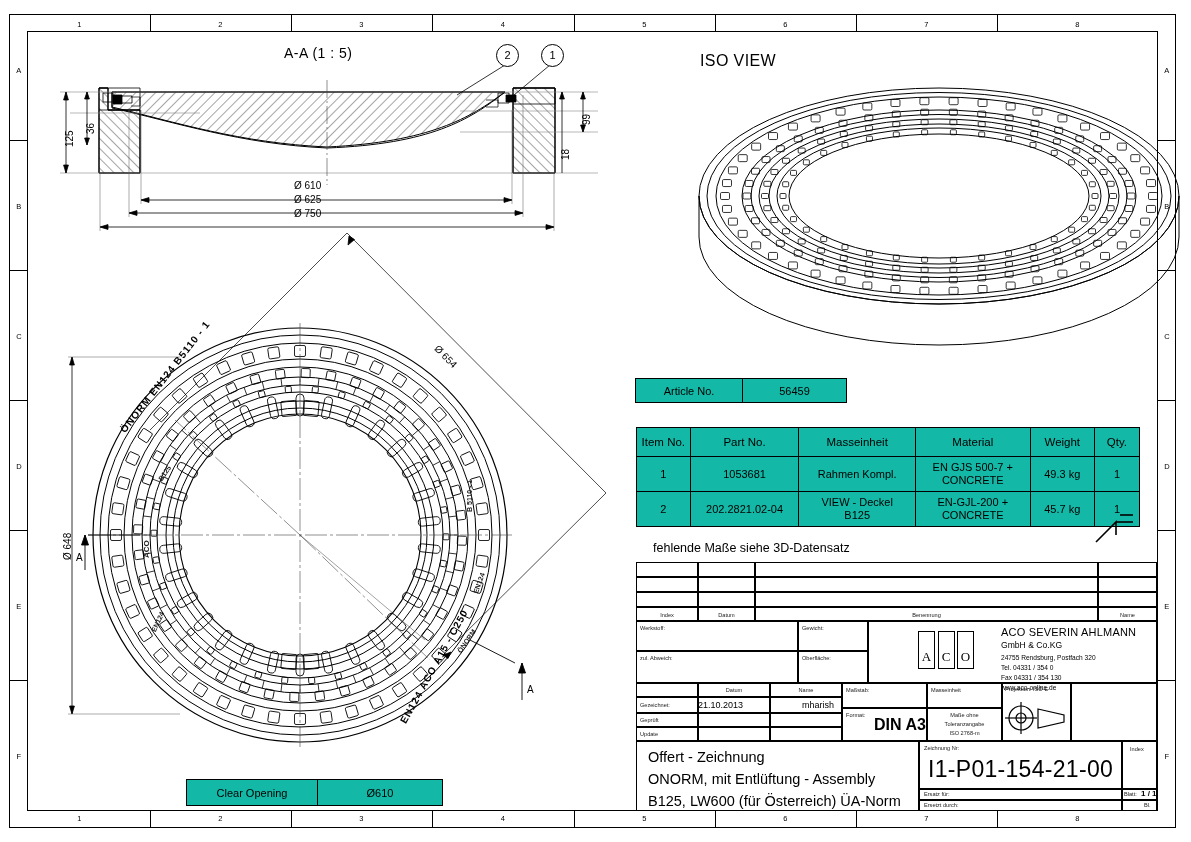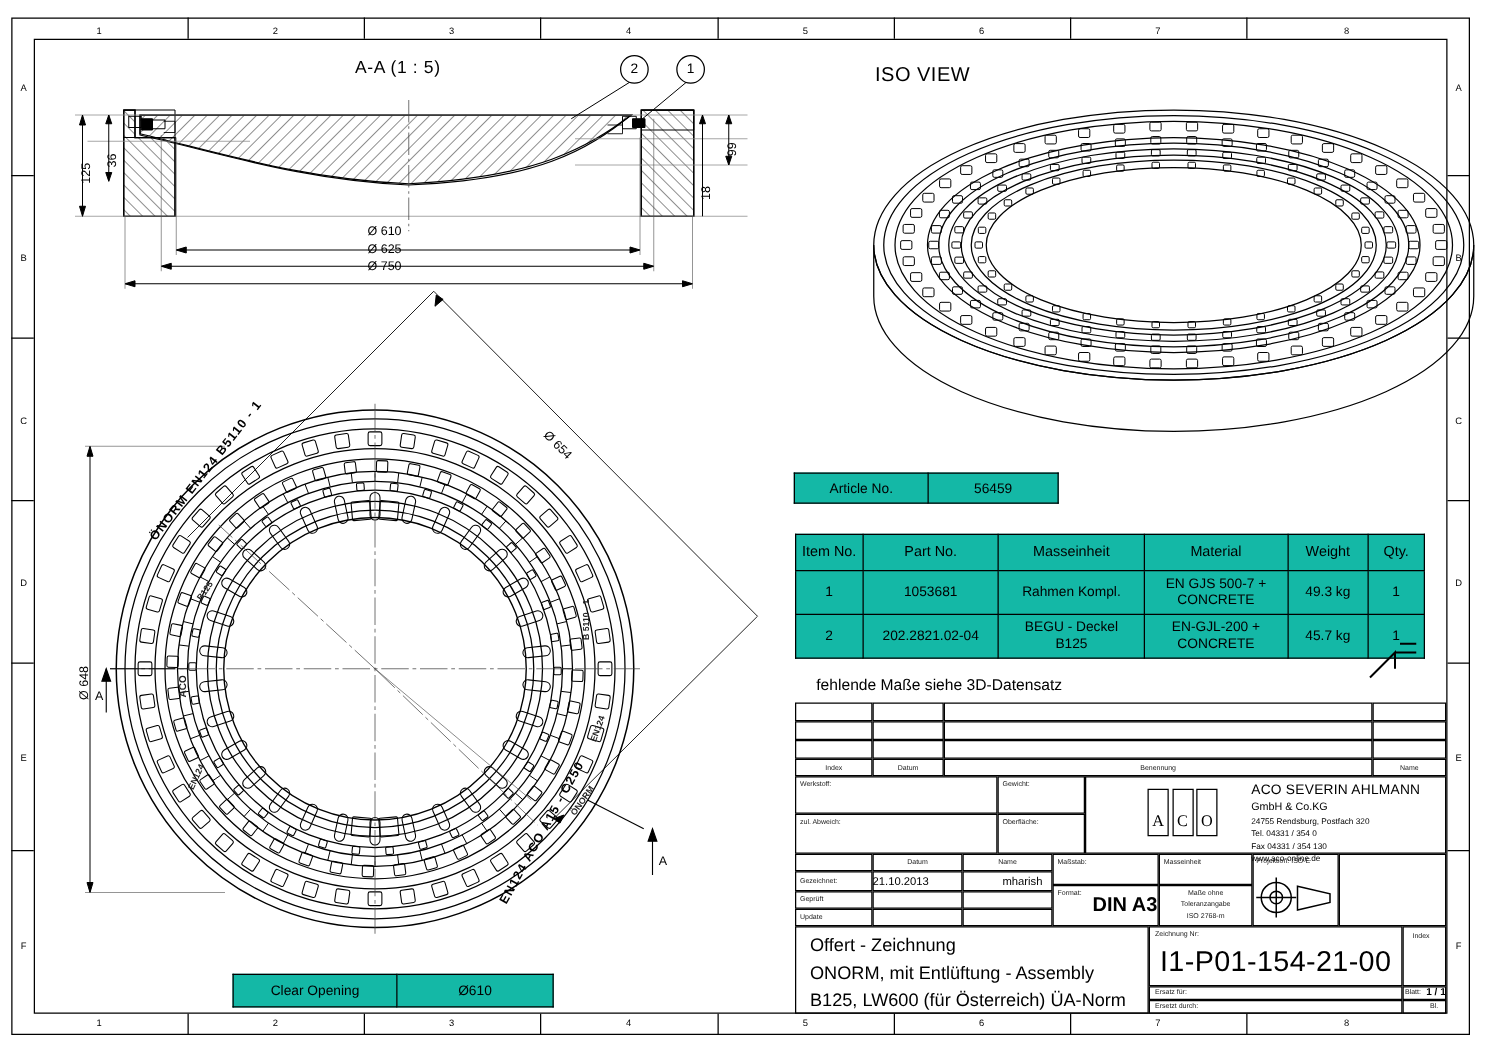--- a/index.html
+++ b/index.html
@@ -711,21 +711,21 @@
         <span>EN GJS 500-7 +</span><br>
         <span>CONCRETE</span>
       </td>
       <td>49.3 kg</td>
       <td>1</td>
     </tr>
     <tr>
       <td>2</td>
       <td>202.2821.02-04</td>
       <td style="line-height:1.15">
-        <span>BEGU - Deckel</span><br>
+        <span>VIEW - Deckel</span><br>
         <span>B125</span>
       </td>
       <td style="line-height:1.15">
         <span>EN-GJL-200 +</span><br>
         <span>CONCRETE</span>
       </td>
       <td>45.7 kg</td>
       <td>1</td>
     </tr>
   </tbody>

